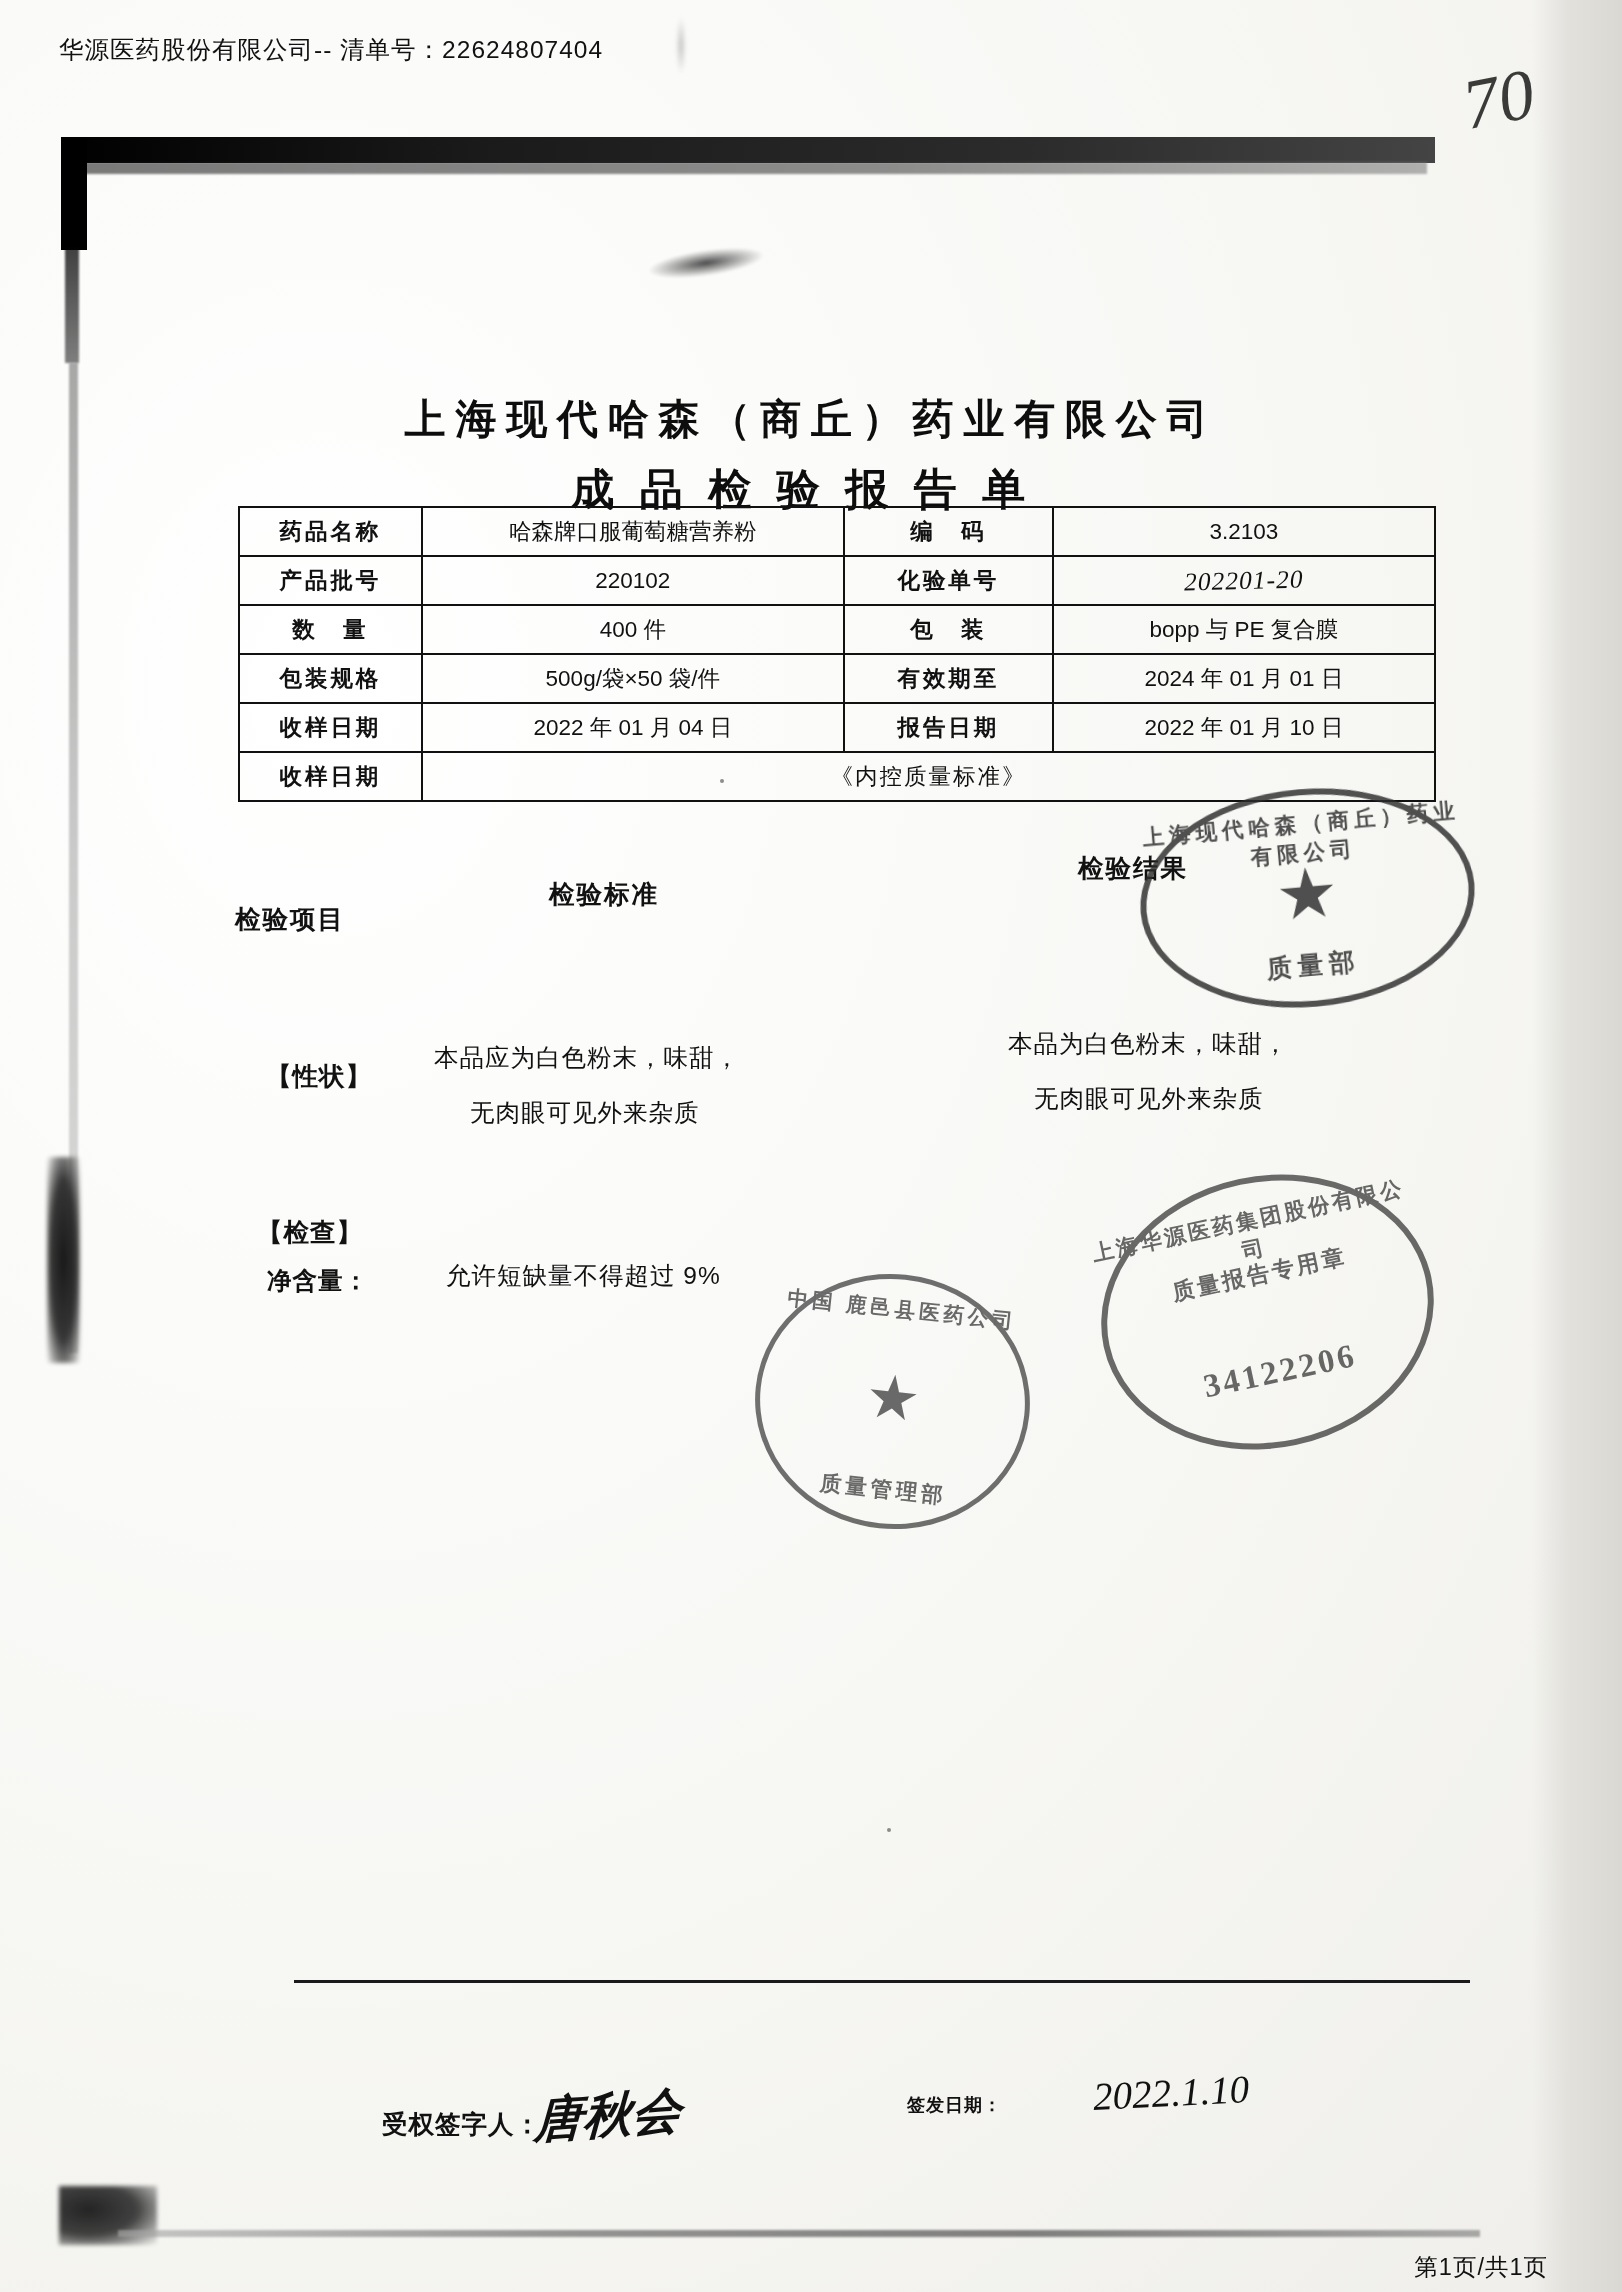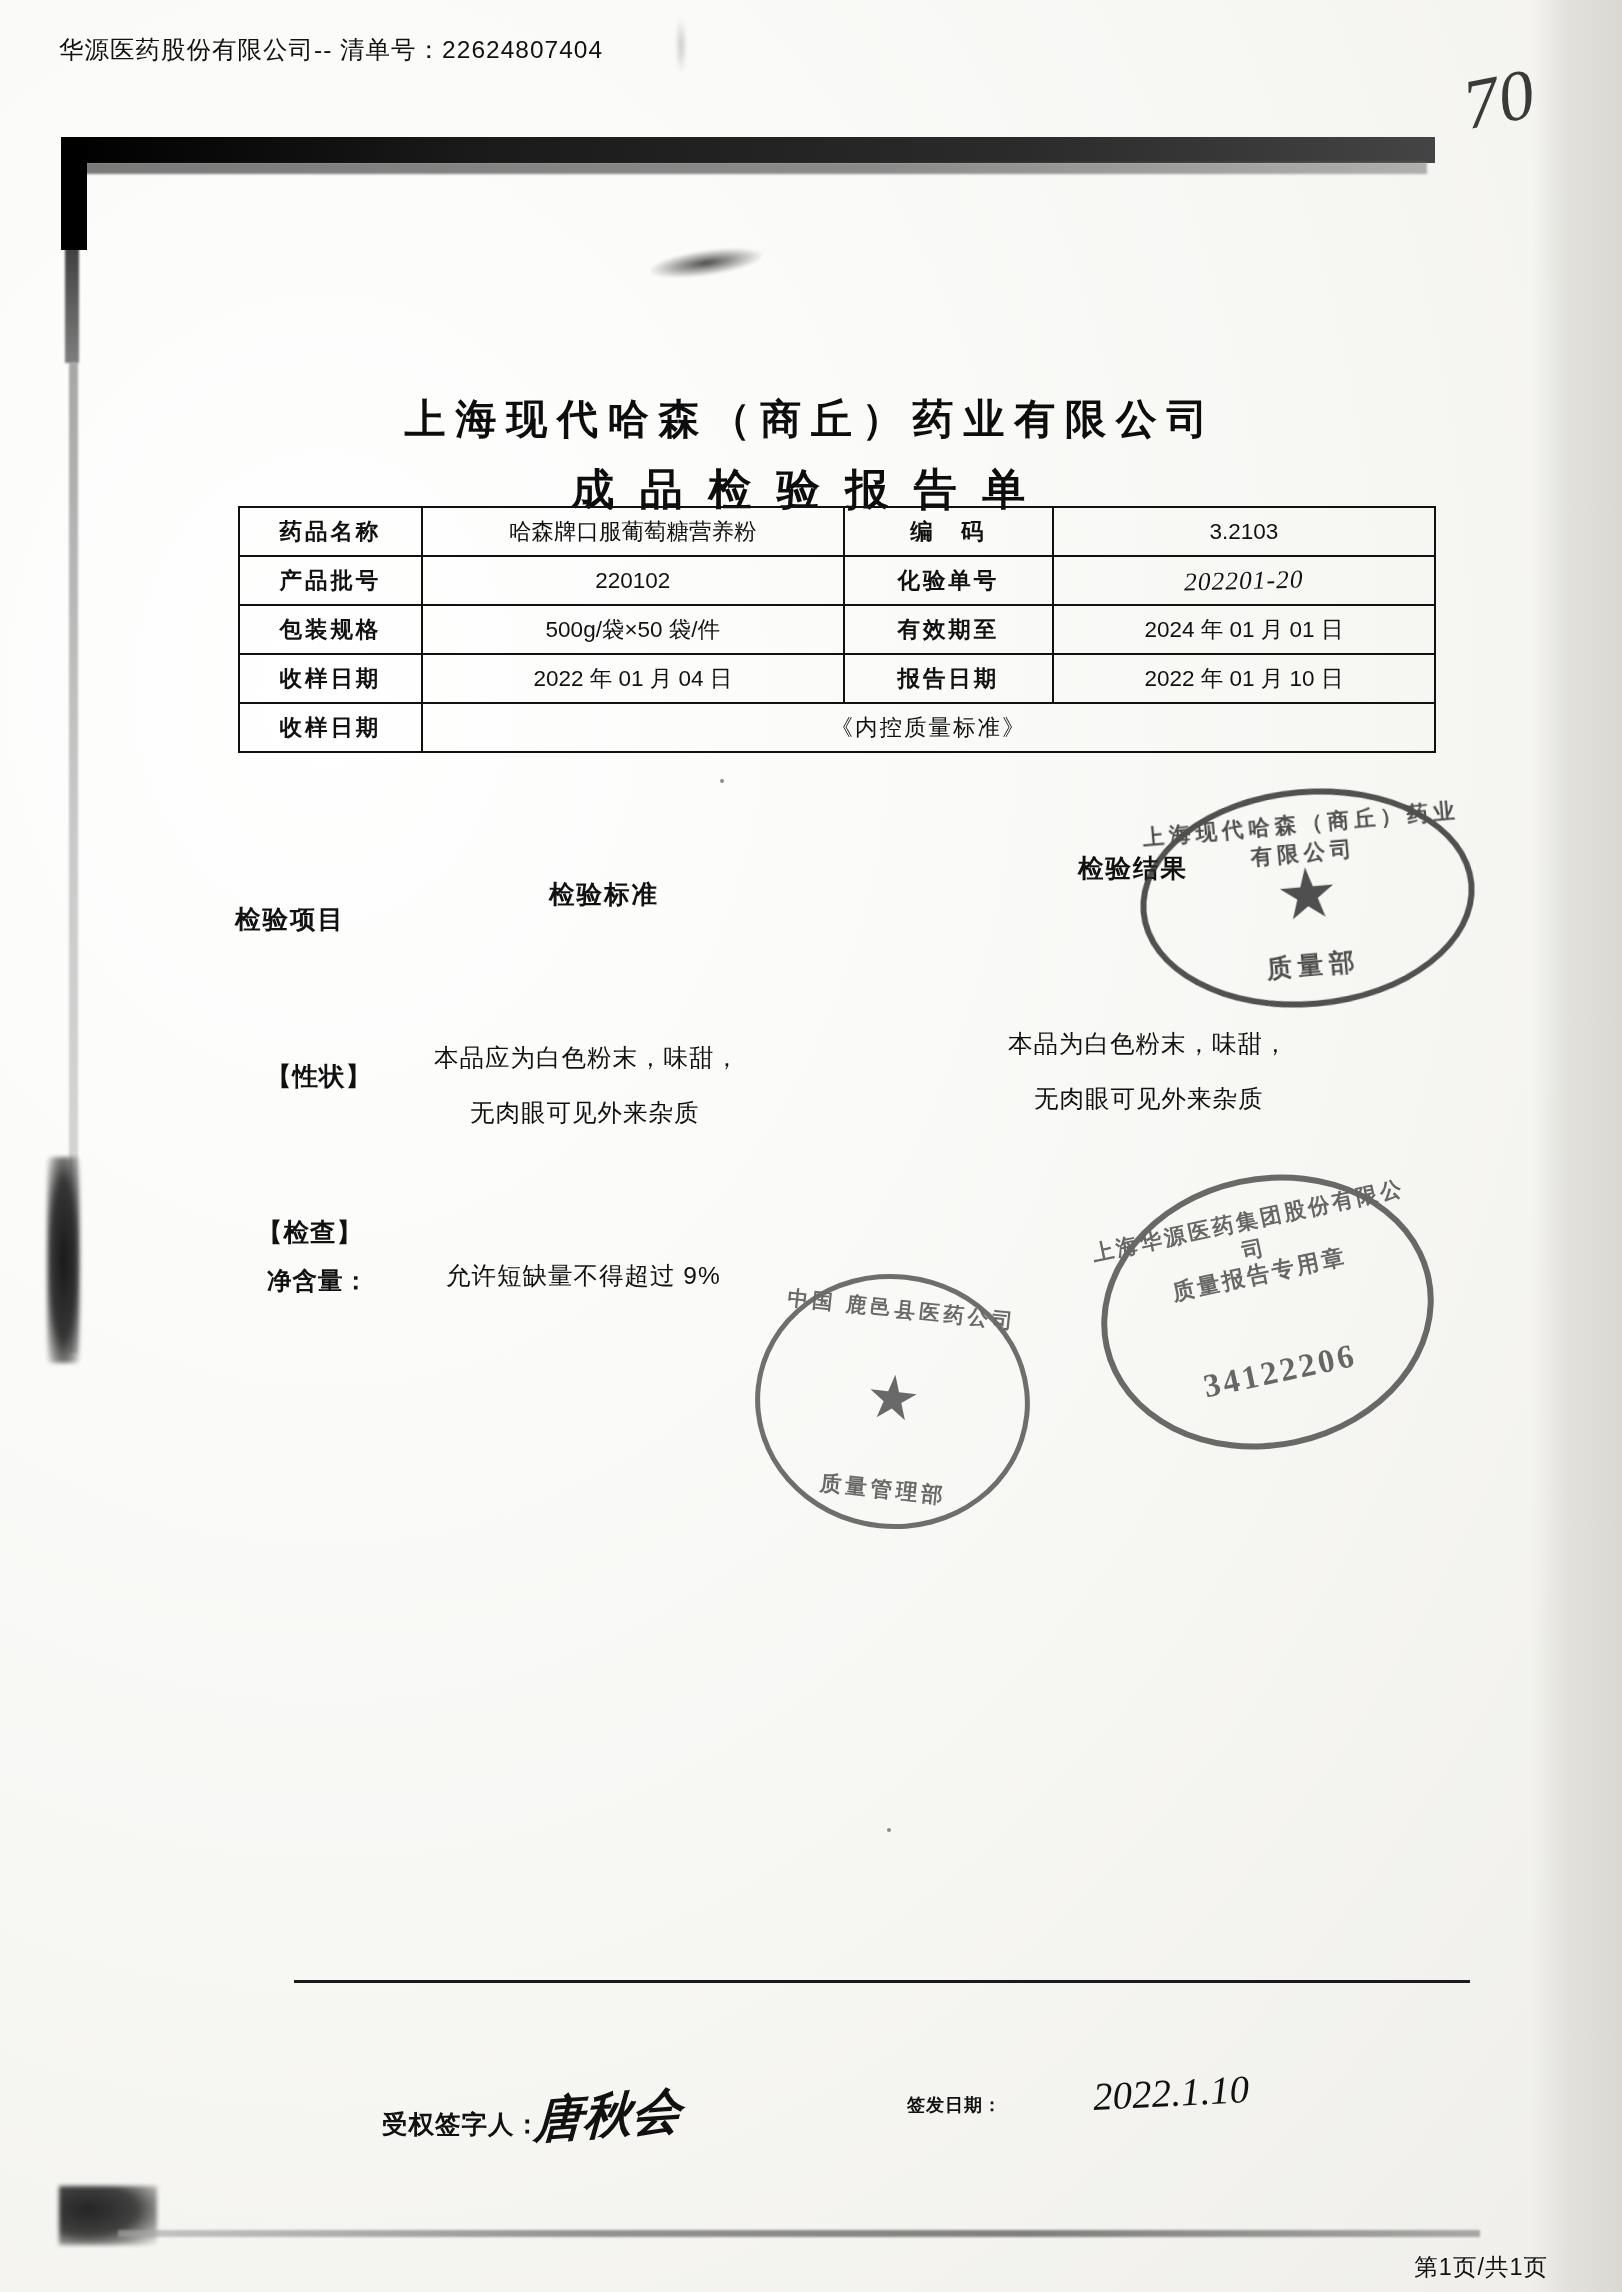--- a/index.html
+++ b/index.html
@@ -287,20 +287,26 @@
       <td class="lbl2">编　码</td>
       <td class="val2">3.2103</td>
     </tr>
     <tr>
       <td class="lbl">产品批号</td>
       <td class="val">220102</td>
       <td class="lbl2">化验单号</td>
       <td class="val2"><span class="hand">202201-20</span></td>
     </tr>
     <tr>
+      <td class="lbl">数　量</td>
+      <td class="val">400 件</td>
+      <td class="lbl2">包　装</td>
+      <td class="val2">bopp 与 PE 复合膜</td>
+    </tr>
+    <tr>
       <td class="lbl">包装规格</td>
       <td class="val">500g/袋×50 袋/件</td>
       <td class="lbl2">有效期至</td>
       <td class="val2">2024 年 01 月 01 日</td>
     </tr>
     <tr>
       <td class="lbl">收样日期</td>
       <td class="val">2022 年 01 月 04 日</td>
       <td class="lbl2">报告日期</td>
       <td class="val2">2022 年 01 月 10 日</td>

